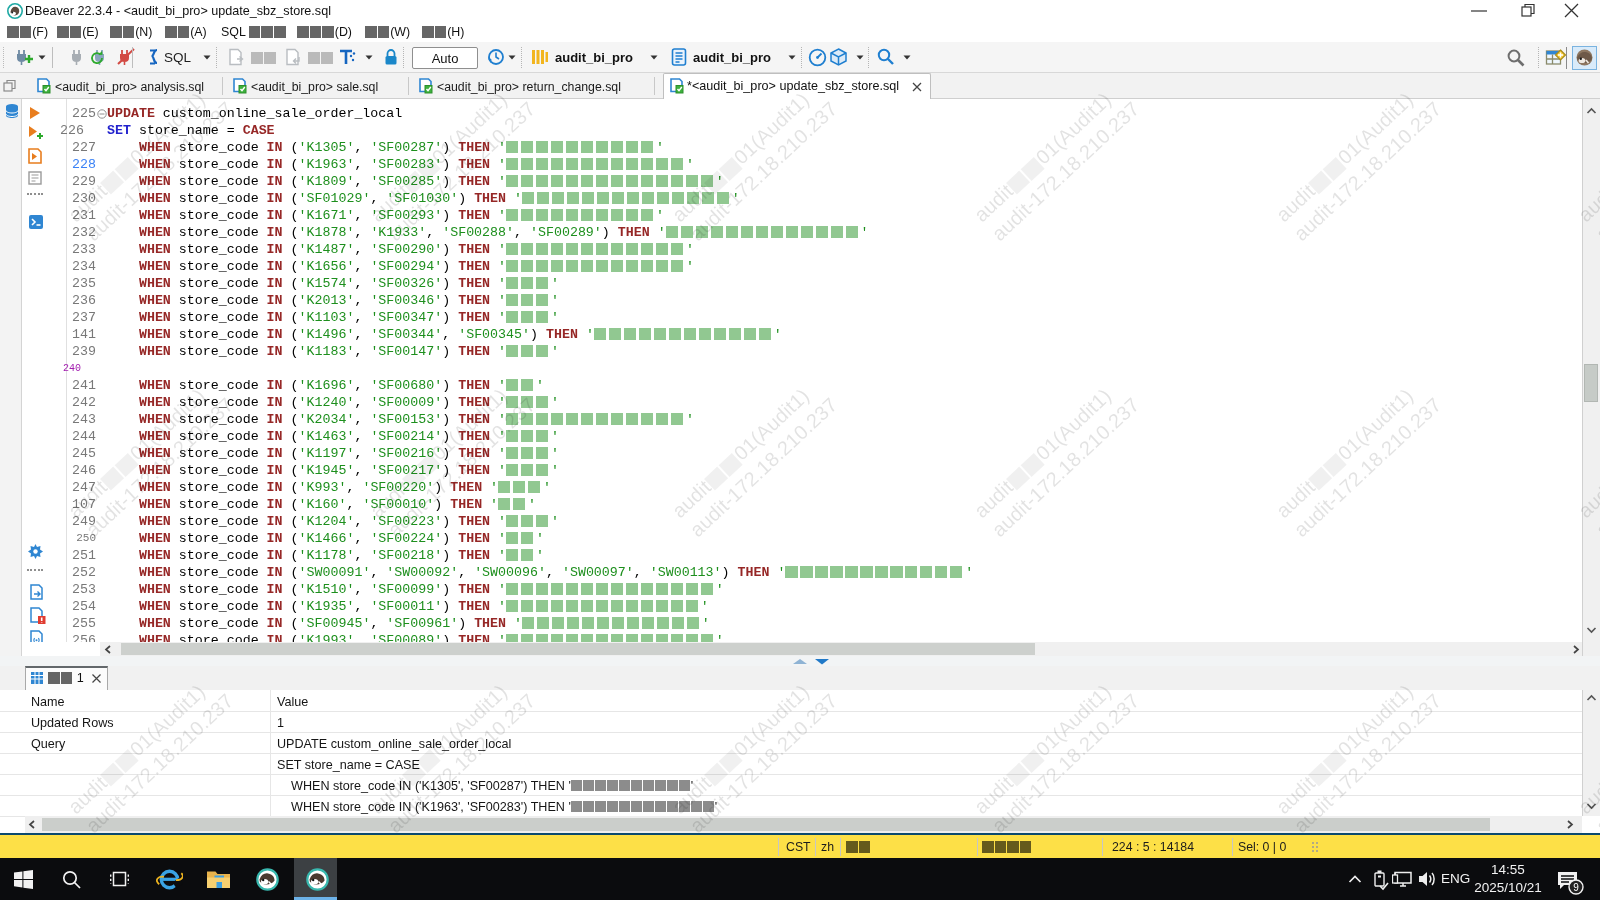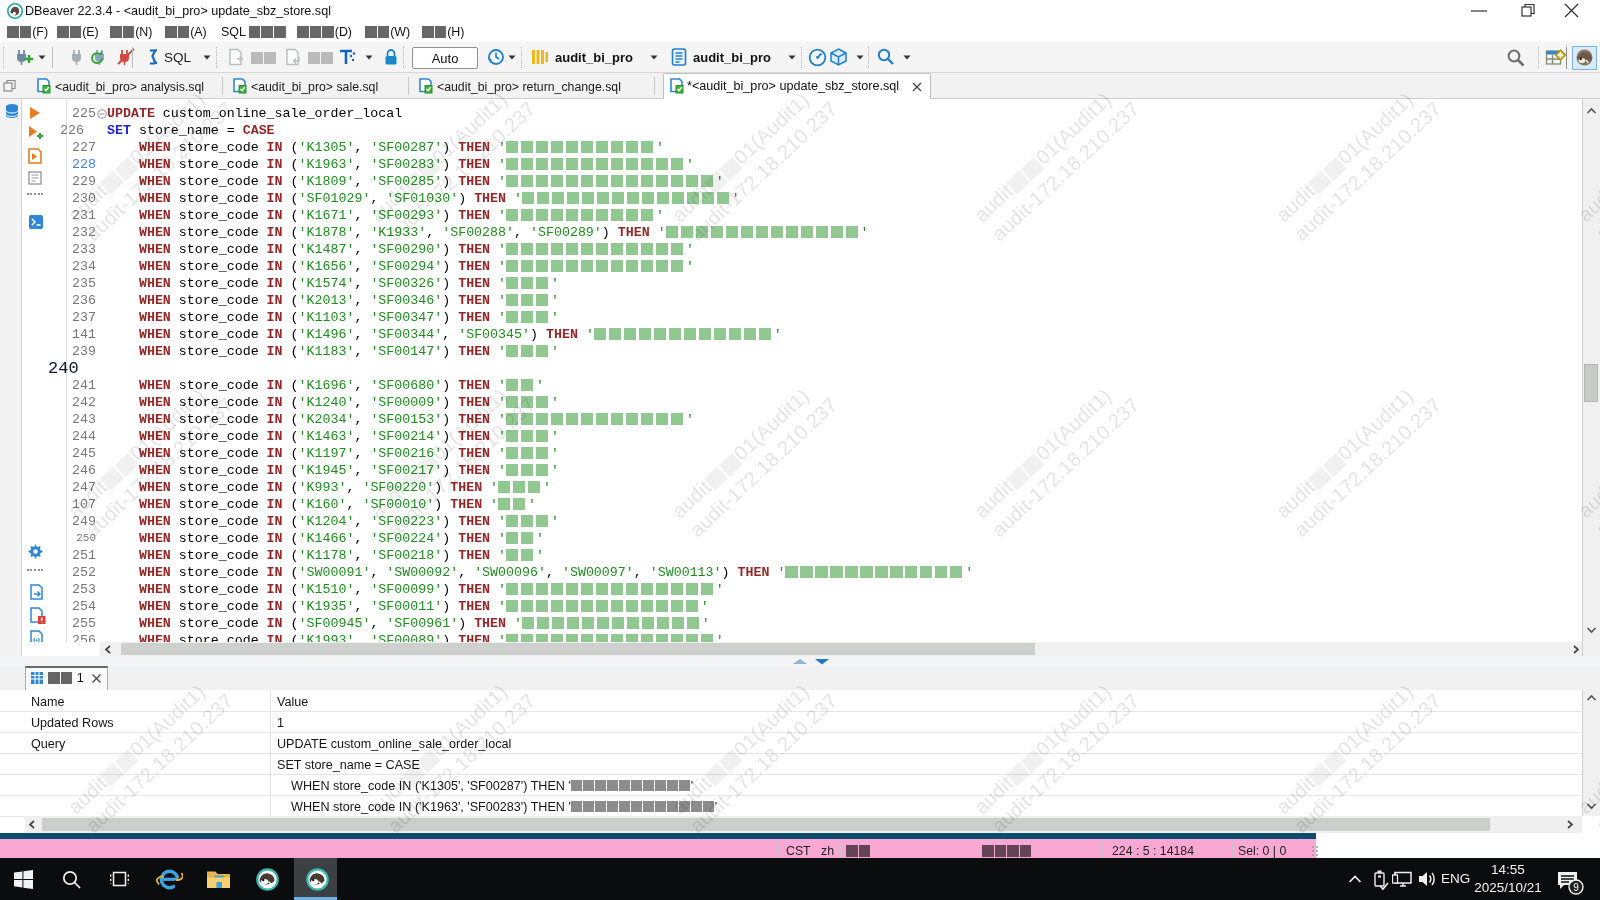--- a/index.html
+++ b/index.html
@@ -275,21 +275,21 @@
       <div class="abs" style="top:91px;left:48px;width:48px;text-align:right;font-family:'Liberation Mono',monospace;font-size:13.3px;color:#787878;line-height:17px">230</div>
       <div class="abs" style="top:108px;left:48px;width:48px;text-align:right;font-family:'Liberation Mono',monospace;font-size:13.3px;color:#787878;line-height:17px">231</div>
       <div class="abs" style="top:125px;left:48px;width:48px;text-align:right;font-family:'Liberation Mono',monospace;font-size:13.3px;color:#787878;line-height:17px">232</div>
       <div class="abs" style="top:142px;left:48px;width:48px;text-align:right;font-family:'Liberation Mono',monospace;font-size:13.3px;color:#787878;line-height:17px">233</div>
       <div class="abs" style="top:159px;left:48px;width:48px;text-align:right;font-family:'Liberation Mono',monospace;font-size:13.3px;color:#787878;line-height:17px">234</div>
       <div class="abs" style="top:176px;left:48px;width:48px;text-align:right;font-family:'Liberation Mono',monospace;font-size:13.3px;color:#787878;line-height:17px">235</div>
       <div class="abs" style="top:193px;left:48px;width:48px;text-align:right;font-family:'Liberation Mono',monospace;font-size:13.3px;color:#787878;line-height:17px">236</div>
       <div class="abs" style="top:210px;left:48px;width:48px;text-align:right;font-family:'Liberation Mono',monospace;font-size:13.3px;color:#787878;line-height:17px">237</div>
       <div class="abs" style="top:227px;left:48px;width:48px;text-align:right;font-family:'Liberation Mono',monospace;font-size:13.3px;color:#787878;line-height:17px">141</div>
       <div class="abs" style="top:244px;left:48px;width:48px;text-align:right;font-family:'Liberation Mono',monospace;font-size:13.3px;color:#787878;line-height:17px">239</div>
-      <div class="abs" style="top:261px;left:48px;width:48px;text-align:left;font-family:'Liberation Mono',monospace;font-size:17px;color:#0f172a;line-height:17px">240</div>
+      <div class="abs" style="top:261px;left:48px;width:48px;text-align:center;font-family:'Liberation Mono',monospace;font-size:10px;color:#a21caf;line-height:17px">240</div>
       <div class="abs" style="top:278px;left:48px;width:48px;text-align:right;font-family:'Liberation Mono',monospace;font-size:13.3px;color:#787878;line-height:17px">241</div>
       <div class="abs" style="top:295px;left:48px;width:48px;text-align:right;font-family:'Liberation Mono',monospace;font-size:13.3px;color:#787878;line-height:17px">242</div>
       <div class="abs" style="top:312px;left:48px;width:48px;text-align:right;font-family:'Liberation Mono',monospace;font-size:13.3px;color:#787878;line-height:17px">243</div>
       <div class="abs" style="top:329px;left:48px;width:48px;text-align:right;font-family:'Liberation Mono',monospace;font-size:13.3px;color:#787878;line-height:17px">244</div>
       <div class="abs" style="top:346px;left:48px;width:48px;text-align:right;font-family:'Liberation Mono',monospace;font-size:13.3px;color:#787878;line-height:17px">245</div>
       <div class="abs" style="top:363px;left:48px;width:48px;text-align:right;font-family:'Liberation Mono',monospace;font-size:13.3px;color:#787878;line-height:17px">246</div>
       <div class="abs" style="top:380px;left:48px;width:48px;text-align:right;font-family:'Liberation Mono',monospace;font-size:13.3px;color:#787878;line-height:17px">247</div>
       <div class="abs" style="top:397px;left:48px;width:48px;text-align:right;font-family:'Liberation Mono',monospace;font-size:13.3px;color:#787878;line-height:17px">107</div>
       <div class="abs" style="top:414px;left:48px;width:48px;text-align:right;font-family:'Liberation Mono',monospace;font-size:13.3px;color:#787878;line-height:17px">249</div>
       <div class="abs" style="top:431px;left:48px;width:48px;text-align:right;font-family:'Liberation Mono',monospace;font-size:11px;color:#787878;line-height:17px">250</div>
@@ -394,21 +394,21 @@
       </svg>
 <div class="abs" style="left:25px;top:150px;width:1557px;height:17px;background:#efefef"></div>
 <svg class="abs" style="left:28px;top:154px" width="8" height="9" viewBox="0 0 8 9">
         <path d="M6 1 L2 4.5 L6 8" fill="none" stroke="#444" stroke-width="1.7"></path>
       </svg>
 <div class="abs" style="left:42px;top:152px;width:1448px;height:13px;background:#cbcecb"></div>
 <svg class="abs" style="left:1566px;top:154px" width="8" height="9" viewBox="0 0 8 9">
         <path d="M2 1 L6 4.5 L2 8" fill="none" stroke="#444" stroke-width="1.7"></path>
       </svg>
 </div>
-<div class="abs mn" style="left:0;top:833px;width:1316px;height:25px;background:#f9a8d4;border-top:6px solid #0c4a6e">
+<div class="abs mn" style="left:0;top:833px;width:1600px;height:25px;background:#fde047;border-top:2px solid #0c4a6e">
 <div class="sep" style="left:778px"></div>
 <div class="sep" style="left:815px"></div>
 <div class="sep" style="left:840px"></div>
 <div class="sep" style="left:977px"></div>
 <div class="sep" style="left:1102px"></div>
 <div class="sep" style="left:1232px"></div>
 <div class="seg" style="left:786px">CST</div>
 <div class="seg" style="left:821px">zh</div>
 <div class="seg mn" style="left:846px"><i></i><i></i></div>
 <div class="seg mn" style="left:982px"><i></i><i></i><i></i><i></i></div>

